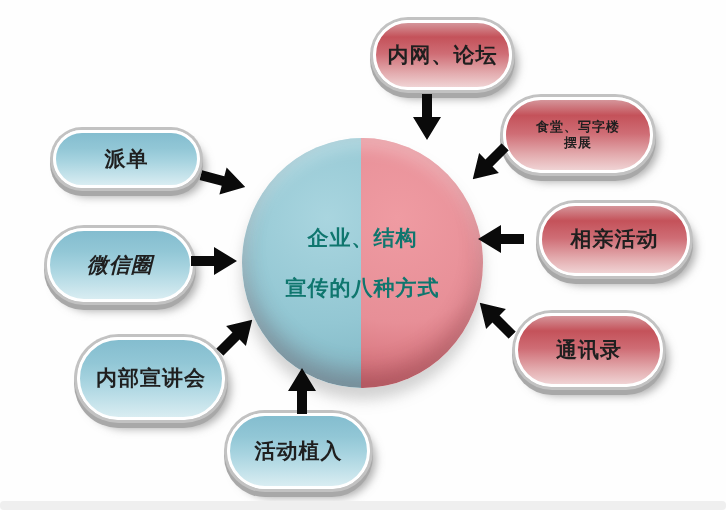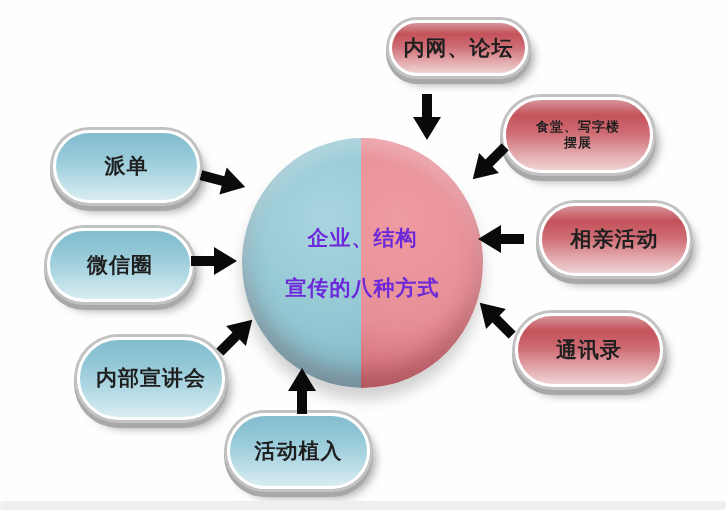--- a/index.html
+++ b/index.html
@@ -18,42 +18,42 @@
   .half { position:absolute; top:0; bottom:0; width:50.5%; }
   .half.left  { left:0;  background:radial-gradient(circle at 70% 32%, #a9d5df 0%, #93c7d3 55%, #7cb3c1 100%); }
   .half.right { right:0; background:radial-gradient(circle at 30% 32%, #ef9ba2 0%, #e78f97 55%, #cc626c 100%); }
   .circle-shade {
     position:absolute; inset:0; border-radius:50%;
     box-shadow: inset 0 -16px 22px rgba(90,30,35,0.28), inset 0 10px 16px rgba(255,255,255,0.28);
   }
   .center-text {
     position:absolute; inset:0; display:flex; flex-direction:column;
     align-items:center; justify-content:center; gap:22px;
-    color:#6d28d9; font-weight:bold; font-size:21px; letter-spacing:1px;
+    color:#0f766e; font-weight:bold; font-size:21px; letter-spacing:1px;
     text-align:center;
   }
 
   
   .pill {
     position:absolute; display:flex; align-items:center; justify-content:center;
     border-radius:44px; border:3px solid #ffffff;
     box-shadow: 0 0 0 3px #c2c2c2, 0 5px 0 3px #a8a8a8, 6px 9px 8px rgba(110,110,110,0.55);
     color:#1f1f1f; font-weight:bold; font-size:21px; letter-spacing:1px;
     text-align:center; white-space:pre-line; line-height:1.25;
     box-sizing:border-box;
   }
   .pill.red  { background:linear-gradient(180deg,#d5959a 0%,#c4525a 22%,#cf6d75 48%,#e3abae 78%,#f0d3d4 100%); }
   .pill.blue { background:linear-gradient(180deg,#84bdcf 0%,#92c7d6 30%,#a8d4e0 55%,#d9edf2 100%); }
 
-  .pill1 { left:389px; top:20px;  width:139px; height:56px; }
+  .pill1 { left:373px; top:20px;  width:139px; height:70px; }
   .pill2 { left:503px; top:97px;  width:150px; height:76px; font-size:13px; }
   .pill3 { left:539px; top:203px; width:151px; height:73px; }
   .pill4 { left:515px; top:313px; width:148px; height:74px; }
-  .pill5 { left:53px;  top:130px; width:147px; height:73px; }
-  .pill6 { left:47px;  top:228px; width:146px; height:74px; }
+  .pill5 { left:53px;  top:130px; width:147px; height:58px; }
+  .pill6 { left:47px;  top:228px; width:146px; height:74px;font-style:italic; }
   .pill7 { left:77px;  top:337px; width:148px; height:83px; }
   .pill8 { left:227px; top:413px; width:143px; height:76px; }
 
   
   .arrow { position:absolute; width:46px; height:30px; }
   .arrow svg { display:block; width:100%; height:100%; }
   .arrow1 { left:404px; top:102px; transform:rotate(90deg); }
   .arrow2 { left:466px; top:148px; transform:rotate(135deg); }
   .arrow3 { left:478px; top:224px; transform:rotate(180deg); }
   .arrow4 { left:473px; top:304px; transform:rotate(225deg); }

